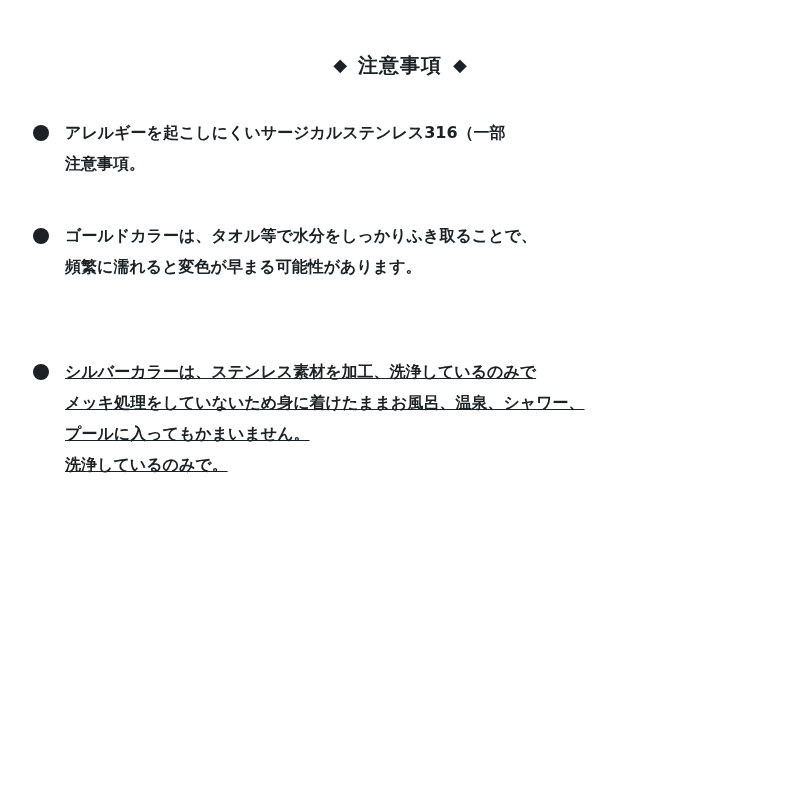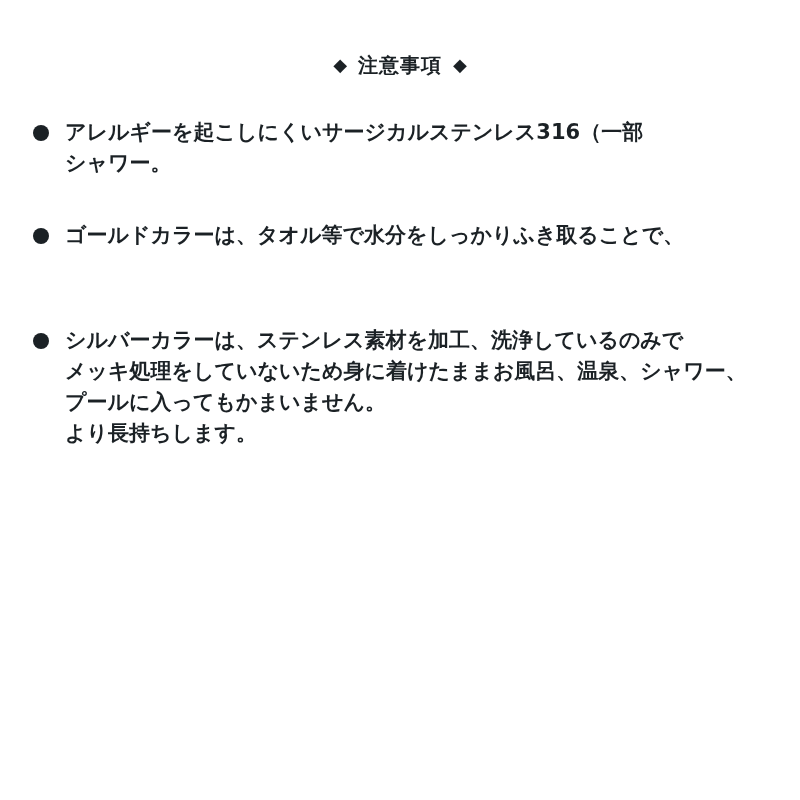--- a/index.html
+++ b/index.html
@@ -35,32 +35,32 @@
     letter-spacing: 0;
   }
   .notice {
     display: flex;
     align-items: flex-start;
     margin-left: 33px;
     margin-right: 20px;
   }
   .notice-1 { margin-top: 39px; }
   .notice-2 { margin-top: 41px; }
-  .notice-3 { margin-top: 74px; }
+  .notice-3 { margin-top: 74px; text-decoration: underline; }
   .bullet {
     flex: 0 0 16px;
     width: 16px;
     height: 16px;
     border-radius: 50%;
     background: #1b2125;
     margin-top: 8px;
     margin-right: 16px;
   }
   .notice-text {
-    font-size: 21px;
+    font-size: 16px;
     line-height: 31px;
   }
   .line {
     white-space: nowrap;
   }
 </style>
 </head>
 <body style="background: rgb(255, 255, 255); color: rgb(27, 33, 37);">
 
 <div class="page">
@@ -68,34 +68,35 @@
   <div class="title">
     <span class="diamond">◆</span>
     <span class="title-text">注意事項</span>
     <span class="diamond">◆</span>
   </div>
 
   <div class="notice notice-1">
     <span class="bullet" style="background: rgb(27, 33, 37);"></span>
     <div class="notice-text">
       <div class="line">アレルギーを起こしにくいサージカルステンレス316（一部</div>
-      <div class="line">シャワー。</div>
+      <div class="line">注意事項。</div>
     </div>
   </div>
 
   <div class="notice notice-2">
     <span class="bullet" style="background: rgb(27, 33, 37);"></span>
     <div class="notice-text">
       <div class="line">ゴールドカラーは、タオル等で水分をしっかりふき取ることで、</div>
+      <div class="line">頻繁に濡れると変色が早まる可能性があります。</div>
     </div>
   </div>
 
   <div class="notice notice-3">
     <span class="bullet" style="background: rgb(27, 33, 37);"></span>
     <div class="notice-text">
       <div class="line">シルバーカラーは、ステンレス素材を加工、洗浄しているのみで</div>
       <div class="line">メッキ処理をしていないため身に着けたままお風呂、温泉、シャワー、</div>
       <div class="line">プールに入ってもかまいません。</div>
-      <div class="line">より長持ちします。</div>
+      <div class="line">洗浄しているのみで。</div>
     </div>
   </div>
 
 </div>
 
 </body></html>

